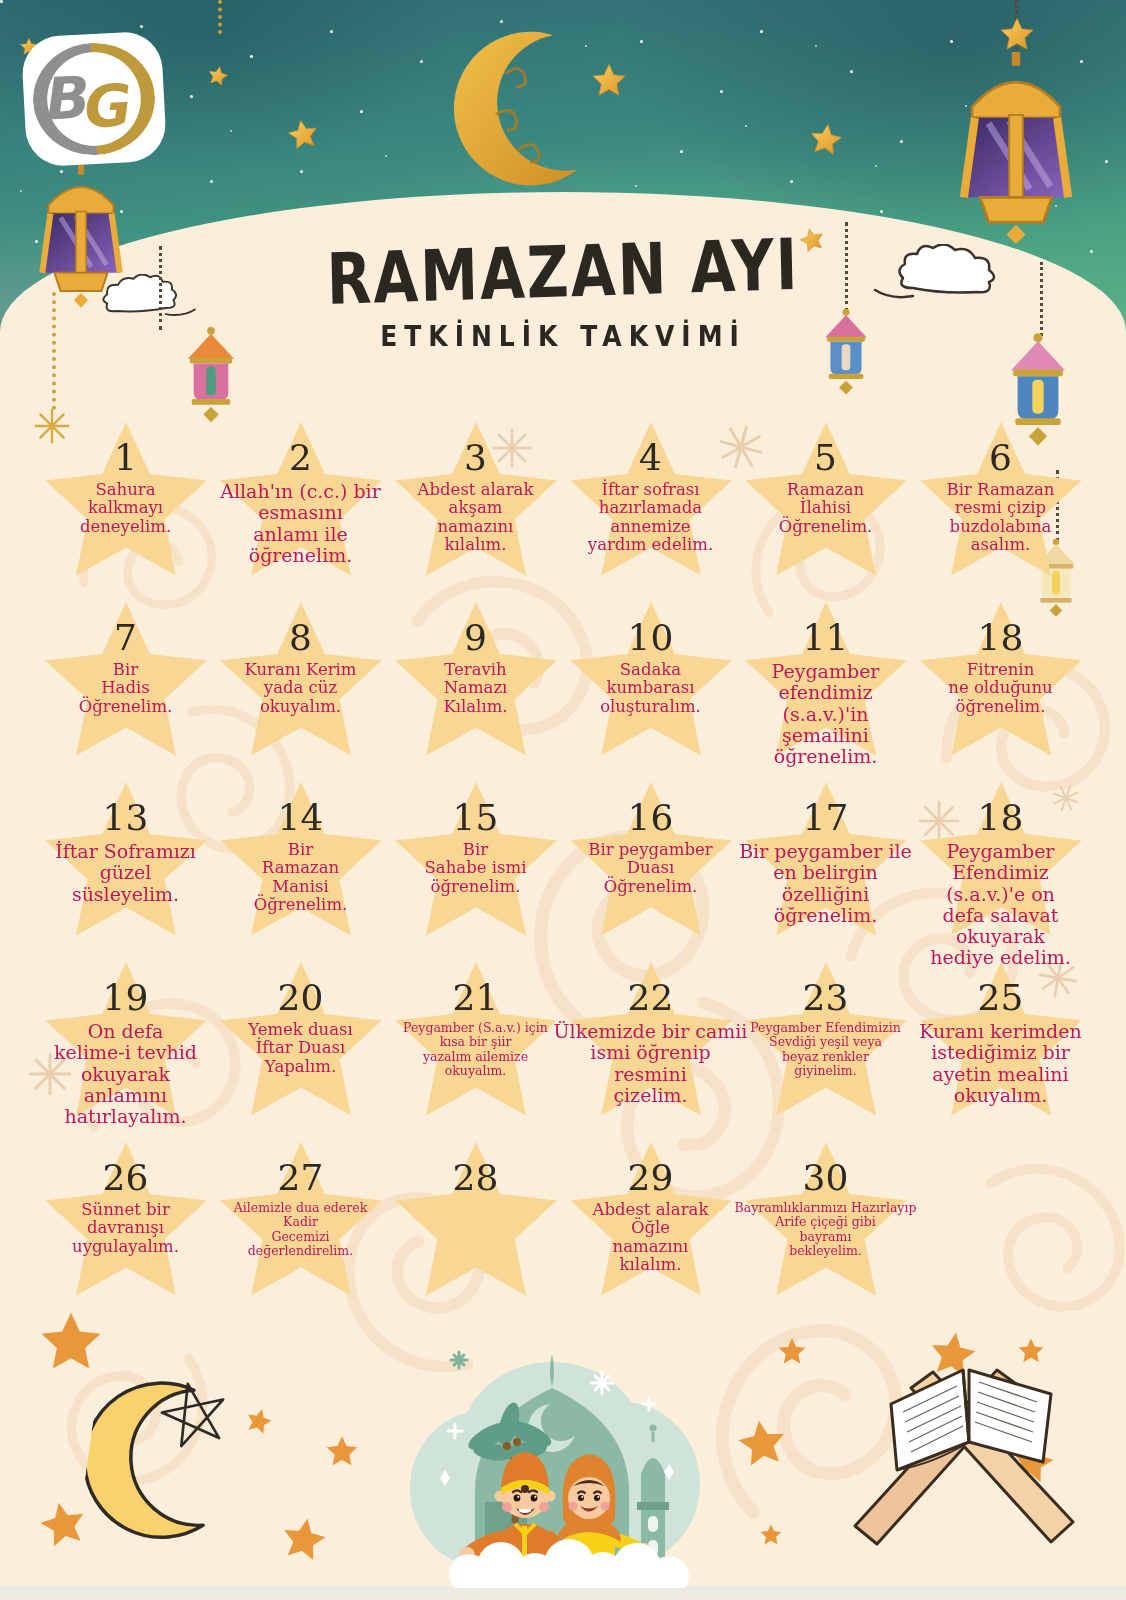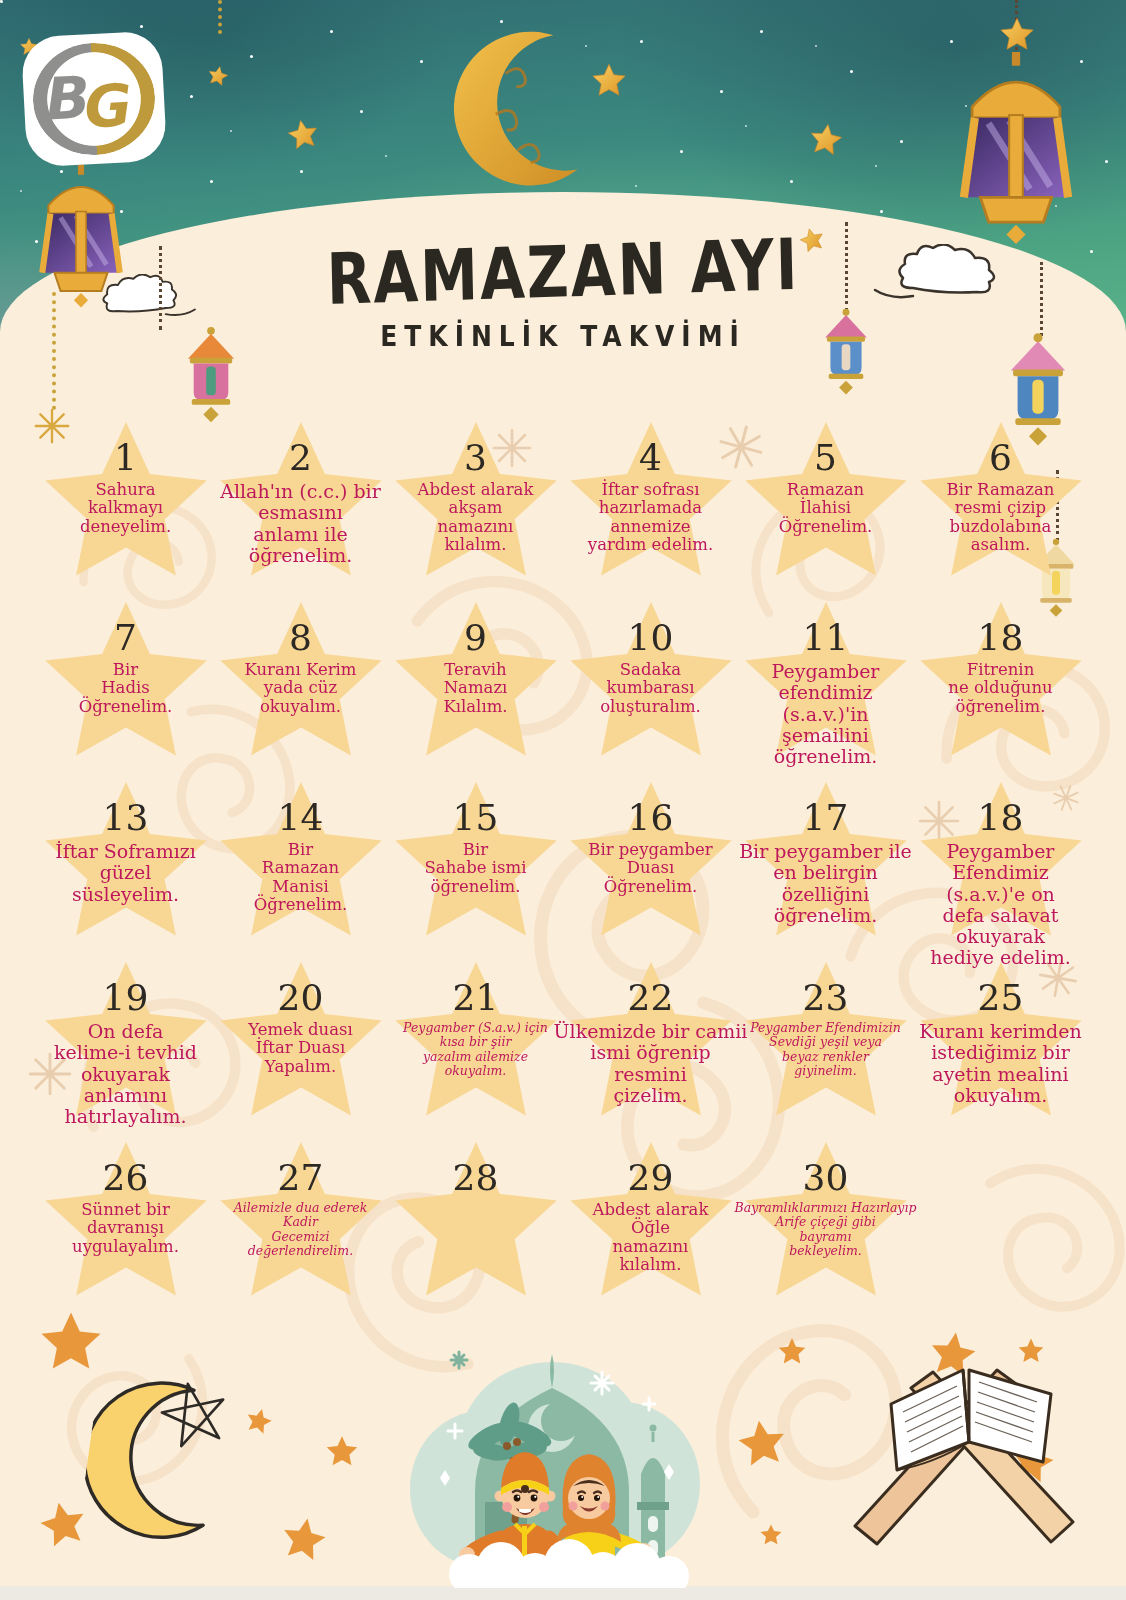--- a/index.html
+++ b/index.html
@@ -47,21 +47,21 @@
 
   
   .grid{position:absolute;left:38px;top:418px;width:1050px;display:grid;
     grid-template-columns:repeat(6,175px);grid-auto-rows:180px;z-index:3;}
   .cell{position:relative;display:flex;flex-direction:column;align-items:center;}
   .cell .starbg{position:absolute;top:4px;left:50%;transform:translateX(-50%);width:170px;height:156px;color:#f8d795;z-index:0;}
   .num{position:relative;z-index:1;margin-top:22px;font-family:"DejaVu Serif",serif;font-size:36px;line-height:1;color:#2c2824;}
   .star-text{position:relative;z-index:1;margin-top:5px;width:196px;text-align:center;white-space:pre-line;
     font-family:"DejaVu Serif",serif;font-size:16.5px;line-height:1.12;color:#be185d;}
   .star-text.sm{font-size:19px;line-height:1.12;}
-  .star-text.xs{font-size:12.5px;line-height:1.15;font-style:italic;}
+  .star-text.xs{font-size:12.5px;line-height:1.15;}
 
   .bottom-strip{position:absolute;left:0;bottom:0;width:100%;height:14px;background:#eceae3;z-index:1;}
   .defs-svg{position:absolute;width:0;height:0;}
 </style>
 </head>
 <body>
 
 <svg class="defs-svg" aria-hidden="true">
   <defs>
     <linearGradient id="goldGrad" x1="0" y1="0" x2="1" y2="1">

